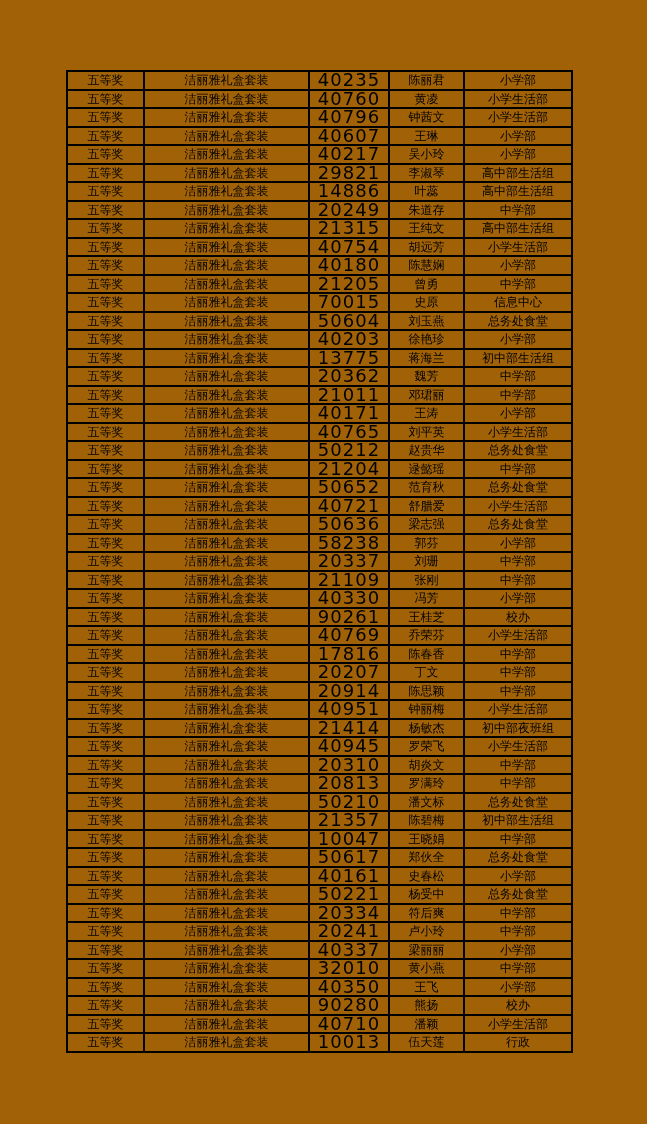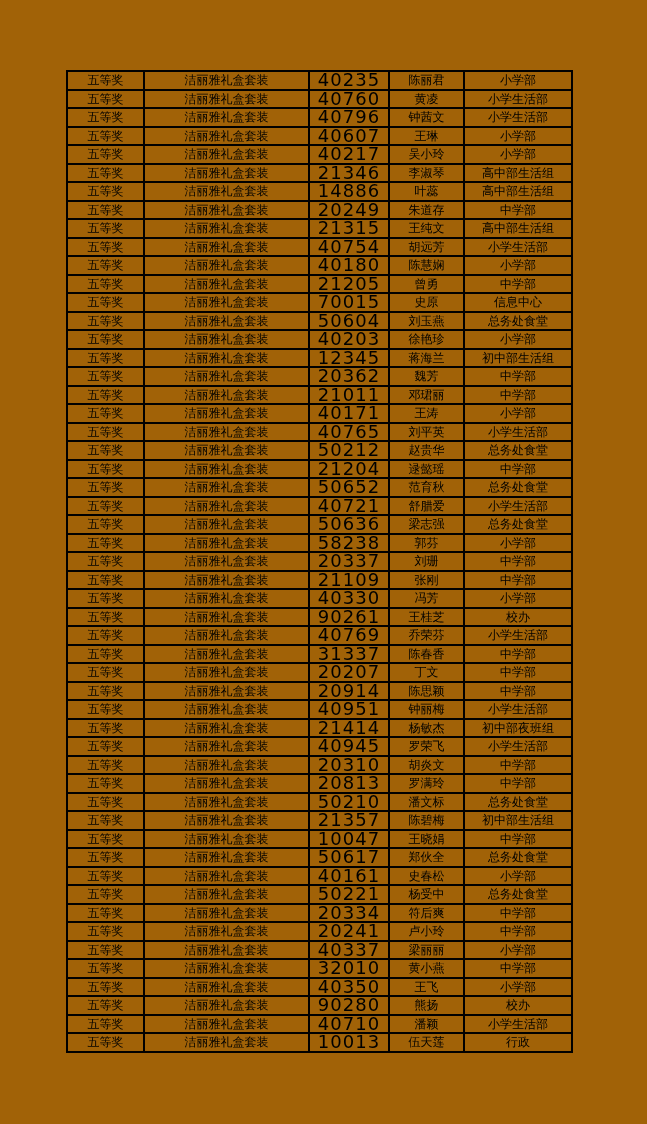--- a/index.html
+++ b/index.html
@@ -84,21 +84,21 @@
         <tr>
           <td>五等奖</td>
           <td>洁丽雅礼盒套装</td>
           <td class="col-id">40217</td>
           <td>吴小玲</td>
           <td>小学部</td>
         </tr>
         <tr>
           <td>五等奖</td>
           <td>洁丽雅礼盒套装</td>
-          <td class="col-id">21346</td>
+          <td class="col-id">29821</td>
           <td>李淑琴</td>
           <td>高中部生活组</td>
         </tr>
         <tr>
           <td>五等奖</td>
           <td>洁丽雅礼盒套装</td>
           <td class="col-id">14886</td>
           <td>叶蕊</td>
           <td>高中部生活组</td>
         </tr>
@@ -154,21 +154,21 @@
         <tr>
           <td>五等奖</td>
           <td>洁丽雅礼盒套装</td>
           <td class="col-id">40203</td>
           <td>徐艳珍</td>
           <td>小学部</td>
         </tr>
         <tr>
           <td>五等奖</td>
           <td>洁丽雅礼盒套装</td>
-          <td class="col-id">12345</td>
+          <td class="col-id">13775</td>
           <td>蒋海兰</td>
           <td>初中部生活组</td>
         </tr>
         <tr>
           <td>五等奖</td>
           <td>洁丽雅礼盒套装</td>
           <td class="col-id">20362</td>
           <td>魏芳</td>
           <td>中学部</td>
         </tr>
@@ -266,21 +266,21 @@
         <tr>
           <td>五等奖</td>
           <td>洁丽雅礼盒套装</td>
           <td class="col-id">40769</td>
           <td>乔荣芬</td>
           <td>小学生活部</td>
         </tr>
         <tr>
           <td>五等奖</td>
           <td>洁丽雅礼盒套装</td>
-          <td class="col-id">31337</td>
+          <td class="col-id">17816</td>
           <td>陈春香</td>
           <td>中学部</td>
         </tr>
         <tr>
           <td>五等奖</td>
           <td>洁丽雅礼盒套装</td>
           <td class="col-id">20207</td>
           <td>丁文</td>
           <td>中学部</td>
         </tr>

